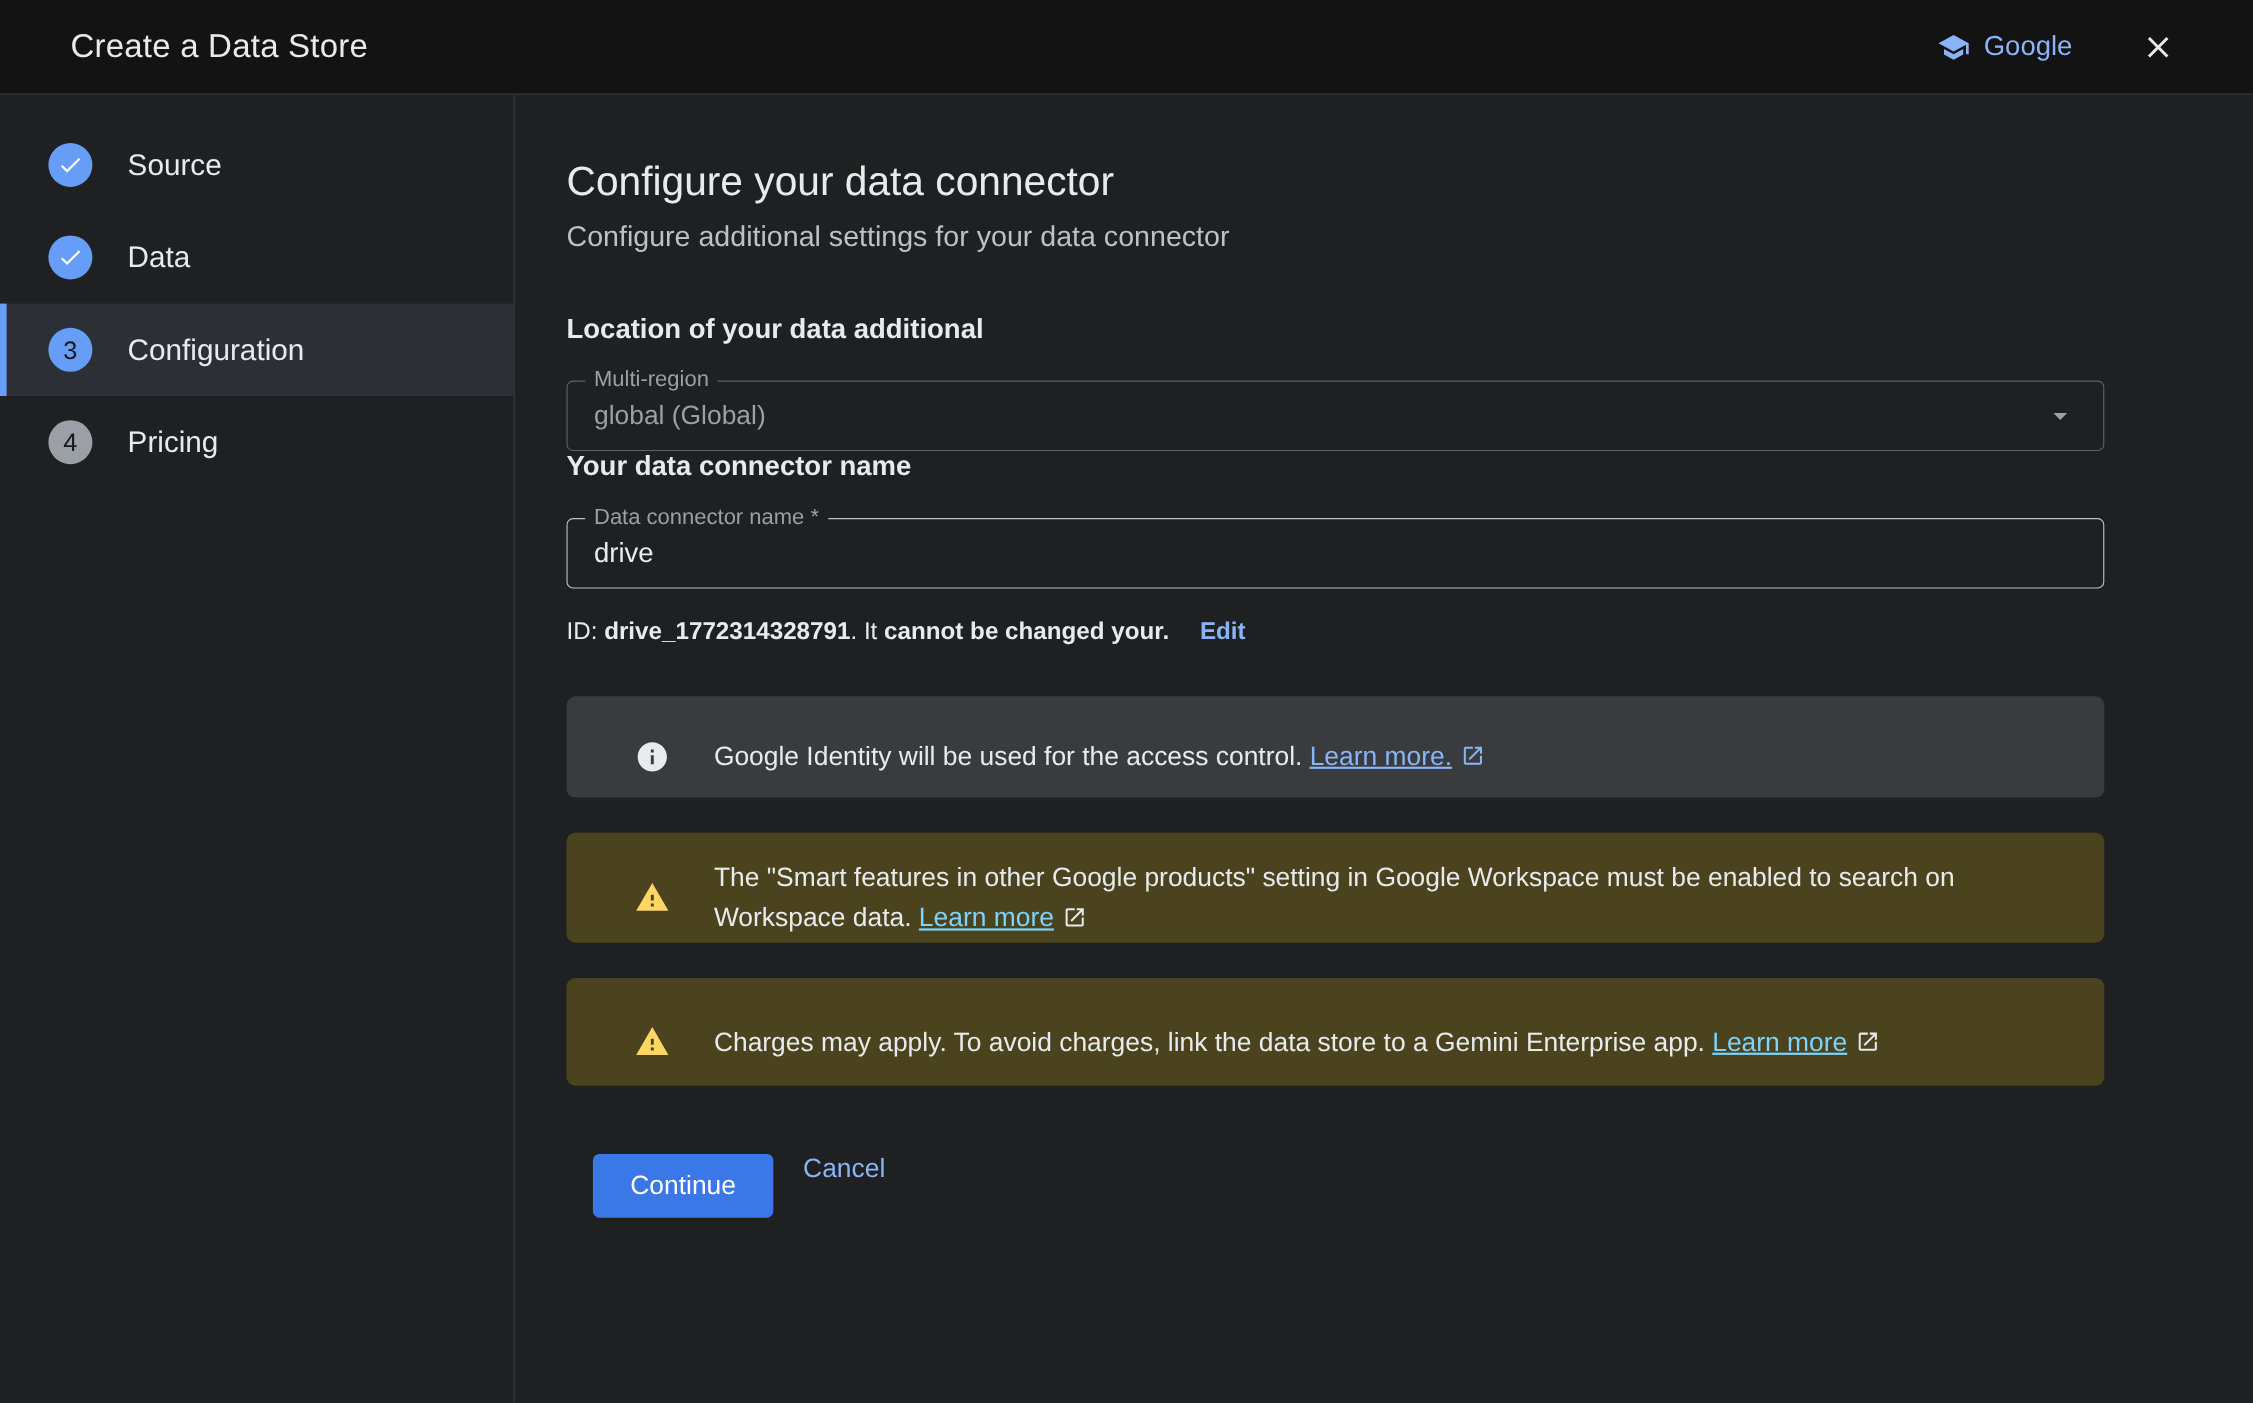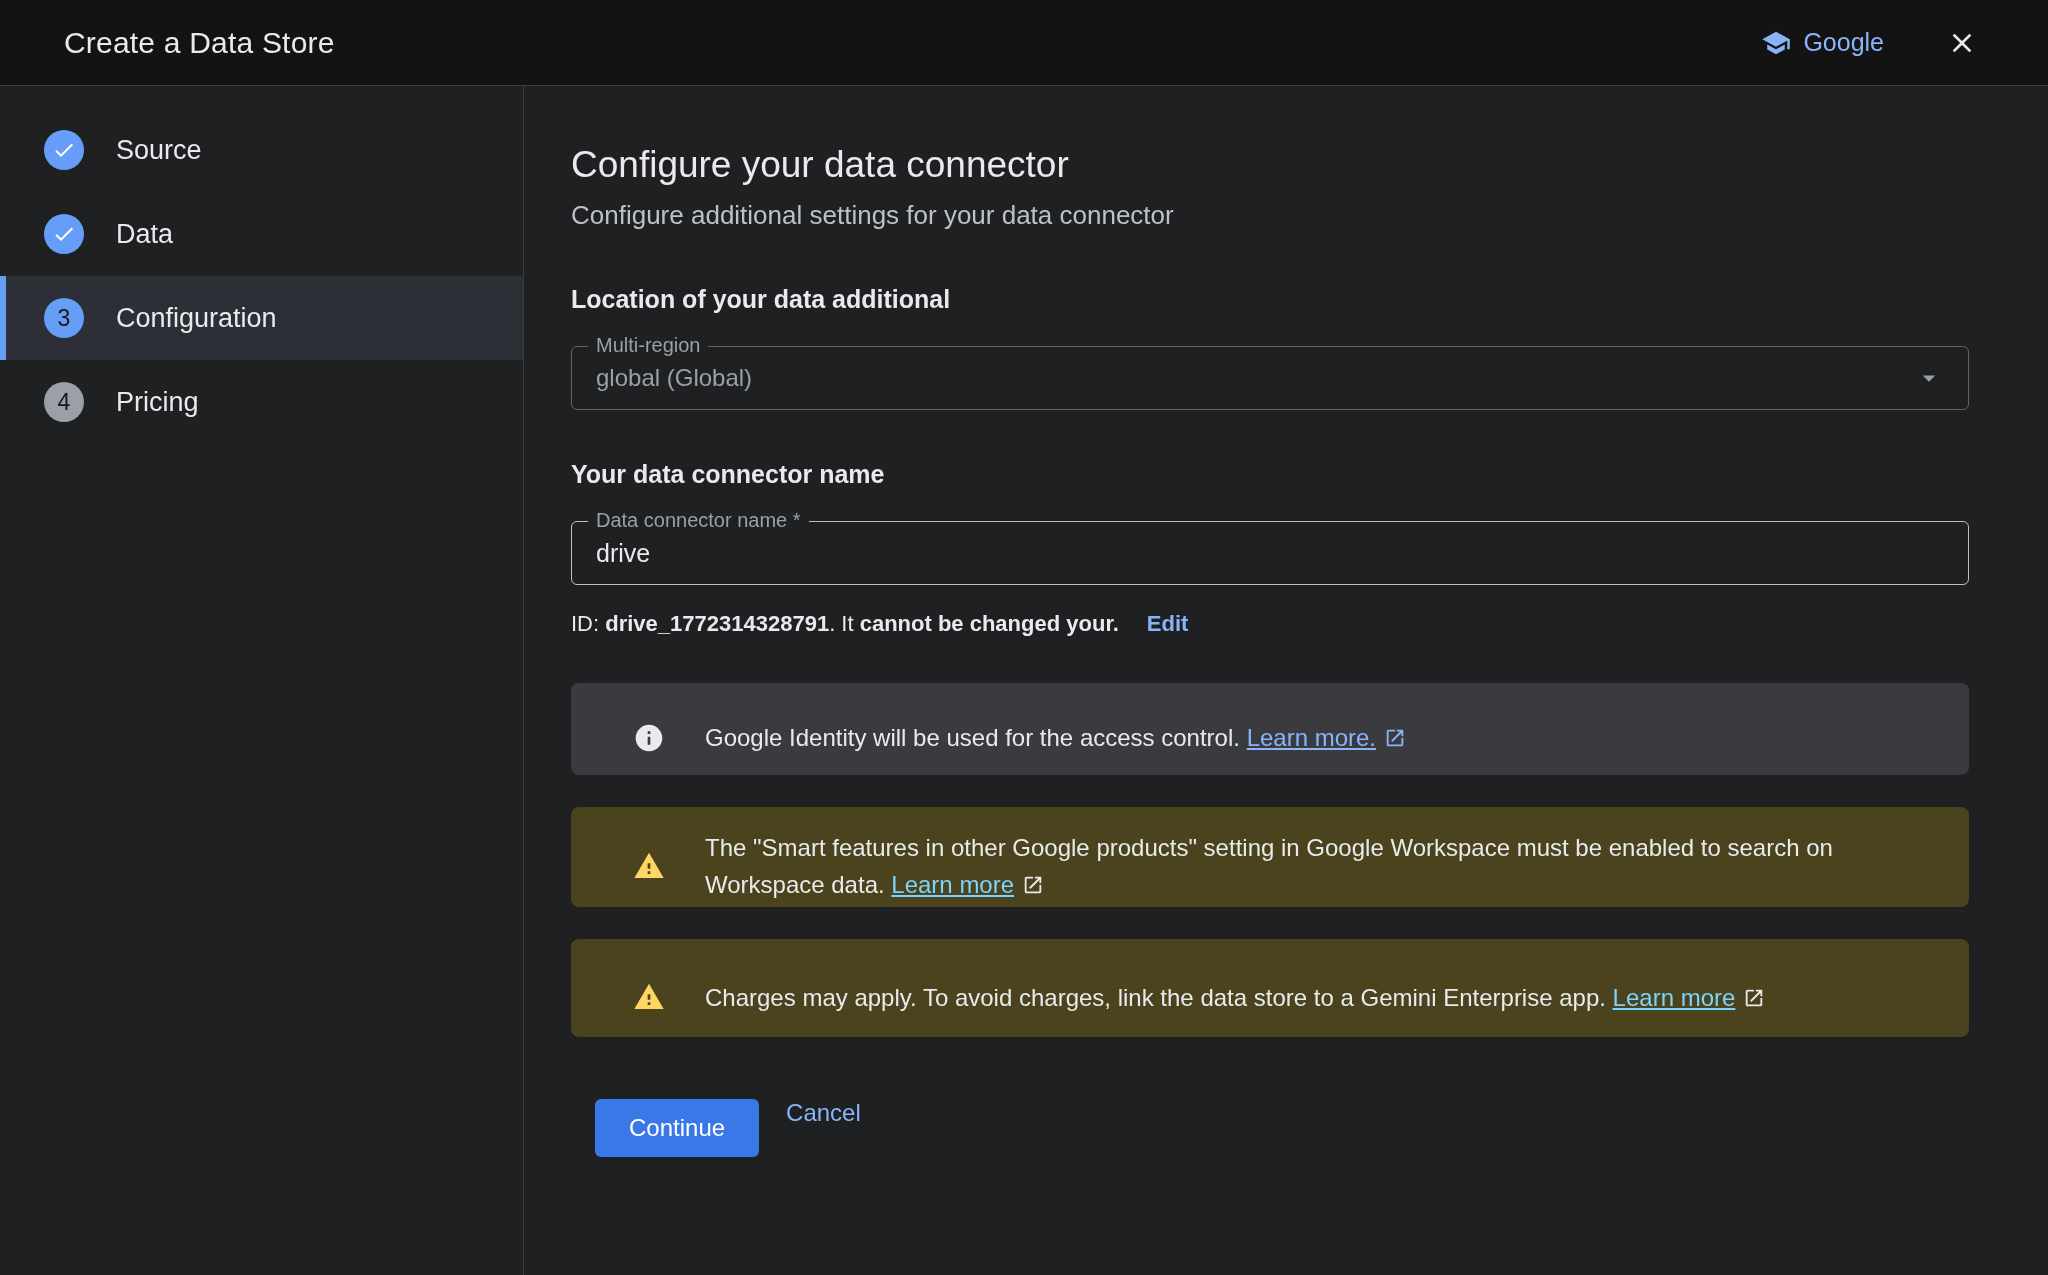--- a/index.html
+++ b/index.html
@@ -21,21 +21,21 @@
   .learn-link {
     display:flex; align-items:center; gap:12px;
     color:#8ab4f8; font-size:25px; font-weight:500; text-decoration:none; cursor:pointer;
   }
   .close-btn { background:none; border:none; padding:6px; cursor:pointer; display:flex; }
 
   
   .content { display:flex; height:1189px; }
 
   
-  .stepper { width:524px; flex:none; border-right:1px solid #3a3d40; padding-top:22px; }
+  .stepper { width:468px; flex:none; border-right:1px solid #3a3d40; padding-top:22px; }
   .step {
     height:84px; display:flex; align-items:center; gap:32px;
     padding-left:44px; cursor:pointer; position:relative;
   }
   .step.active { background:#2c3036; }
   .step.active::before {
     content:""; position:absolute; left:0; top:0; bottom:0; width:6px; background:#669df6;
   }
   .circle {
     width:40px; height:40px; border-radius:50%; flex:none;
@@ -56,21 +56,21 @@
   .field {
     position:relative; width:1398px; height:64px;
     border:1px solid #5f6368; border-radius:6px;
     display:flex; align-items:center; padding:0 24px; background:transparent;
   }
   .float-label {
     position:absolute; top:-13px; left:16px;
     background:#1f2022; padding:0 8px;
     font-size:20px; color:#9aa0a6; white-space:nowrap;
   }
-  .select-field { margin-bottom:50px; cursor:pointer; }
+  .select-field { cursor:pointer; }
   .select-value { font-size:24px; color:#9aa0a6; }
   .caret { margin-left:auto; display:flex; }
 
   .input-field { border-color:#bdc1c6; margin-bottom:26px; }
   .input-field input {
     background:transparent; border:none; outline:none; width:100%;
     color:#e8eaed; font-size:25px; font-family:inherit; padding:0;
   }
 
   .helper { font-size:22px; color:#e8eaed; margin:0 0 46px; }

